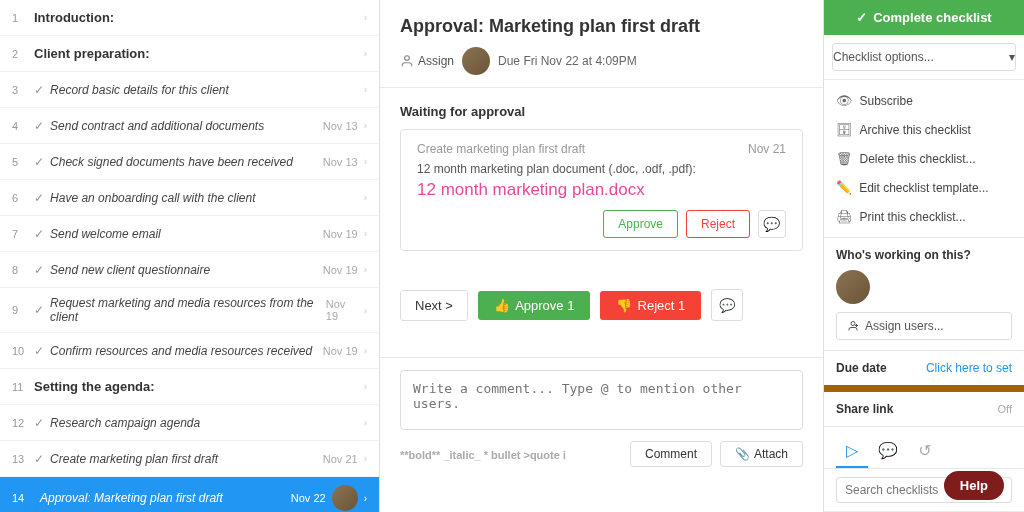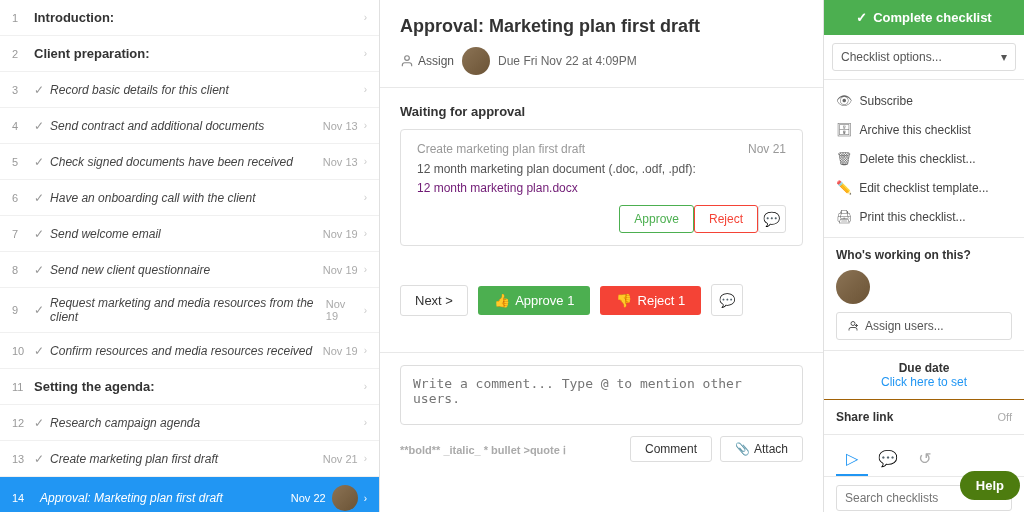--- a/index.html
+++ b/index.html
@@ -34,23 +34,23 @@
     .due-text { font-size: 12px; color: #666; }
     .user-avatar { width: 28px; height: 28px; border-radius: 50%; background: #8B7355; flex-shrink: 0; }
 
     .waiting-section { padding: 16px 20px; }
     .waiting-section h3 { font-size: 13px; font-weight: 600; color: #333; margin-bottom: 10px; }
 
     .approval-card { border: 1px solid #e0e0e0; border-radius: 4px; padding: 12px 16px; margin-bottom: 12px; }
     .approval-card-title { color: #2196F3; font-size: 13px; font-weight: 500; cursor: pointer; margin-bottom: 6px; display: flex; justify-content: space-between; }
     .approval-card-title span { color: #999; font-size: 12px; font-weight: 400; }
     .approval-card-desc { font-size: 12px; color: #555; margin-bottom: 4px; }
-    .approval-card-link { color: #701a75; font-size: 12px; text-decoration: none; cursor: pointer; }
-
-    .card-actions { display: flex; justify-content: flex-end; gap: 0; margin-top: 10px; }
+    .approval-card-link { color: #ec4899; font-size: 17px; text-decoration: none; cursor: pointer; }
+
+    .card-actions { display: flex; justify-content: flex-end; gap: 8px; margin-top: 10px; }
     .btn-approve-small { padding: 5px 14px; border: 1px solid #4CAF50; color: #4CAF50; background: #fff; border-radius: 3px; font-size: 12px; cursor: pointer; }
     .btn-reject-small { padding: 5px 14px; border: 1px solid #f44336; color: #f44336; background: #fff; border-radius: 3px; font-size: 12px; cursor: pointer; }
     .btn-comment-small { width: 28px; height: 28px; border: 1px solid #ddd; background: #fff; border-radius: 3px; cursor: pointer; display: flex; align-items: center; justify-content: center; color: #999; font-size: 14px; }
 
     .bottom-actions { display: flex; align-items: center; gap: 10px; padding: 10px 20px 16px; }
     .btn-next { padding: 7px 14px; border: 1px solid #ddd; background: #fff; border-radius: 3px; font-size: 13px; cursor: pointer; color: #333; display: flex; align-items: center; gap: 3px; }
     .btn-approve-main { padding: 7px 16px; background: #4CAF50; color: #fff; border: none; border-radius: 3px; font-size: 13px; cursor: pointer; display: flex; align-items: center; gap: 5px; }
     .btn-reject-main { padding: 7px 16px; background: #f44336; color: #fff; border: none; border-radius: 3px; font-size: 13px; cursor: pointer; display: flex; align-items: center; gap: 5px; }
     .btn-comment-main { width: 32px; height: 32px; border: 1px solid #ddd; background: #fff; border-radius: 3px; cursor: pointer; display: flex; align-items: center; justify-content: center; color: #999; }
 
@@ -60,47 +60,47 @@
     .comment-format { font-size: 11px; color: #aaa; font-weight: bold; }
     .comment-actions { display: flex; gap: 8px; }
     .btn-comment-submit { padding: 5px 14px; background: #fff; border: 1px solid #ddd; border-radius: 3px; font-size: 12px; cursor: pointer; color: #333; }
     .btn-attach { padding: 5px 14px; background: #fff; border: 1px solid #ddd; border-radius: 3px; font-size: 12px; cursor: pointer; color: #333; display: flex; align-items: center; gap: 4px; }
 
     
     .right-panel { width: 200px; background: #fff; overflow-y: auto; flex-shrink: 0; }
     .btn-complete { width: 100%; padding: 10px; background: #4CAF50; color: #fff; border: none; font-size: 13px; font-weight: 600; cursor: pointer; display: flex; align-items: center; justify-content: center; gap: 6px; }
 
     .checklist-options { padding: 8px; border-bottom: 1px solid #e8e8e8; }
-    .checklist-options-btn { width: 100%; display: flex; align-items: center; justify-content: space-between; padding: 6px 8px; border: 1px solid #ddd; border-radius: 3px; background: #fff; font-size: 12px; color: #555; cursor: pointer; }
+    .checklist-options-btn { width: 100%; display: flex; align-items: center; justify-content: space-between; padding: 6px 0; border: 1px solid #ddd; border-radius: 3px; background: #fff; font-size: 12px; color: #555; cursor: pointer; }
 
     .panel-menu { padding: 6px 0; border-bottom: 1px solid #e8e8e8; }
     .panel-menu-item { padding: 7px 12px; font-size: 12px; color: #444; cursor: pointer; display: flex; align-items: center; gap: 7px; }
     .panel-menu-icon { font-size: 13px; color: #666; }
 
     .who-section { padding: 10px 12px; border-bottom: 1px solid #e8e8e8; }
     .who-section h4 { font-size: 12px; font-weight: 600; color: #333; margin-bottom: 8px; }
     .user-avatar-md { width: 34px; height: 34px; border-radius: 50%; background: #8B7355; margin-bottom: 8px; }
     .btn-assign-users { width: 100%; padding: 6px 10px; border: 1px solid #ddd; border-radius: 3px; background: #fff; font-size: 12px; color: #555; cursor: pointer; display: flex; align-items: center; gap: 6px; text-align: left; }
 
-    .due-date-section { padding: 10px 12px; border-bottom: 1px solid #a16207; display: flex; align-items: center; justify-content: space-between; flex-direction: column; }
+    .due-date-section { padding: 10px 12px; border-bottom: 7px solid #a16207; display: flex; align-items: center; justify-content: space-between; }
     .due-label { font-size: 12px; font-weight: 600; color: #333; }
     .due-set-link { font-size: 12px; color: #2196F3; cursor: pointer; }
 
     .share-section { padding: 10px 12px; border-bottom: 1px solid #e8e8e8; display: flex; align-items: center; justify-content: space-between; }
     .share-label { font-size: 12px; font-weight: 600; color: #333; }
     .share-off { font-size: 11px; color: #aaa; }
 
     .tabs-row { display: flex; gap: 0; padding: 8px 12px 0; border-bottom: 1px solid #e8e8e8; }
     .tab-btn { padding: 6px 10px; background: none; border: none; cursor: pointer; color: #aaa; font-size: 16px; border-bottom: 2px solid transparent; }
     .tab-btn.active { color: #2196F3; border-bottom-color: #2196F3; }
 
     .search-section { padding: 8px 12px; border-bottom: 1px solid #e8e8e8; }
     .search-input { width: 100%; padding: 5px 8px; border: 1px solid #ddd; border-radius: 3px; font-size: 12px; outline: none; }
 
-    .help-btn { position: fixed; bottom: 12px; right: 4px; background: #4d7c0f; color: #fff; border: none; border-radius: 20px; padding: 7px 16px; font-size: 13px; font-weight: 600; cursor: pointer; }
+    .help-btn { position: fixed; bottom: 12px; right: 20px; background: #7f1d1d; color: #fff; border: none; border-radius: 20px; padding: 7px 16px; font-size: 13px; font-weight: 600; cursor: pointer; }
 
     
     ::-webkit-scrollbar { width: 6px; }
     ::-webkit-scrollbar-thumb { background: #ddd; border-radius: 3px; }
   </style>
 </head>
 <body>
 
 <div class="sidebar">
 

